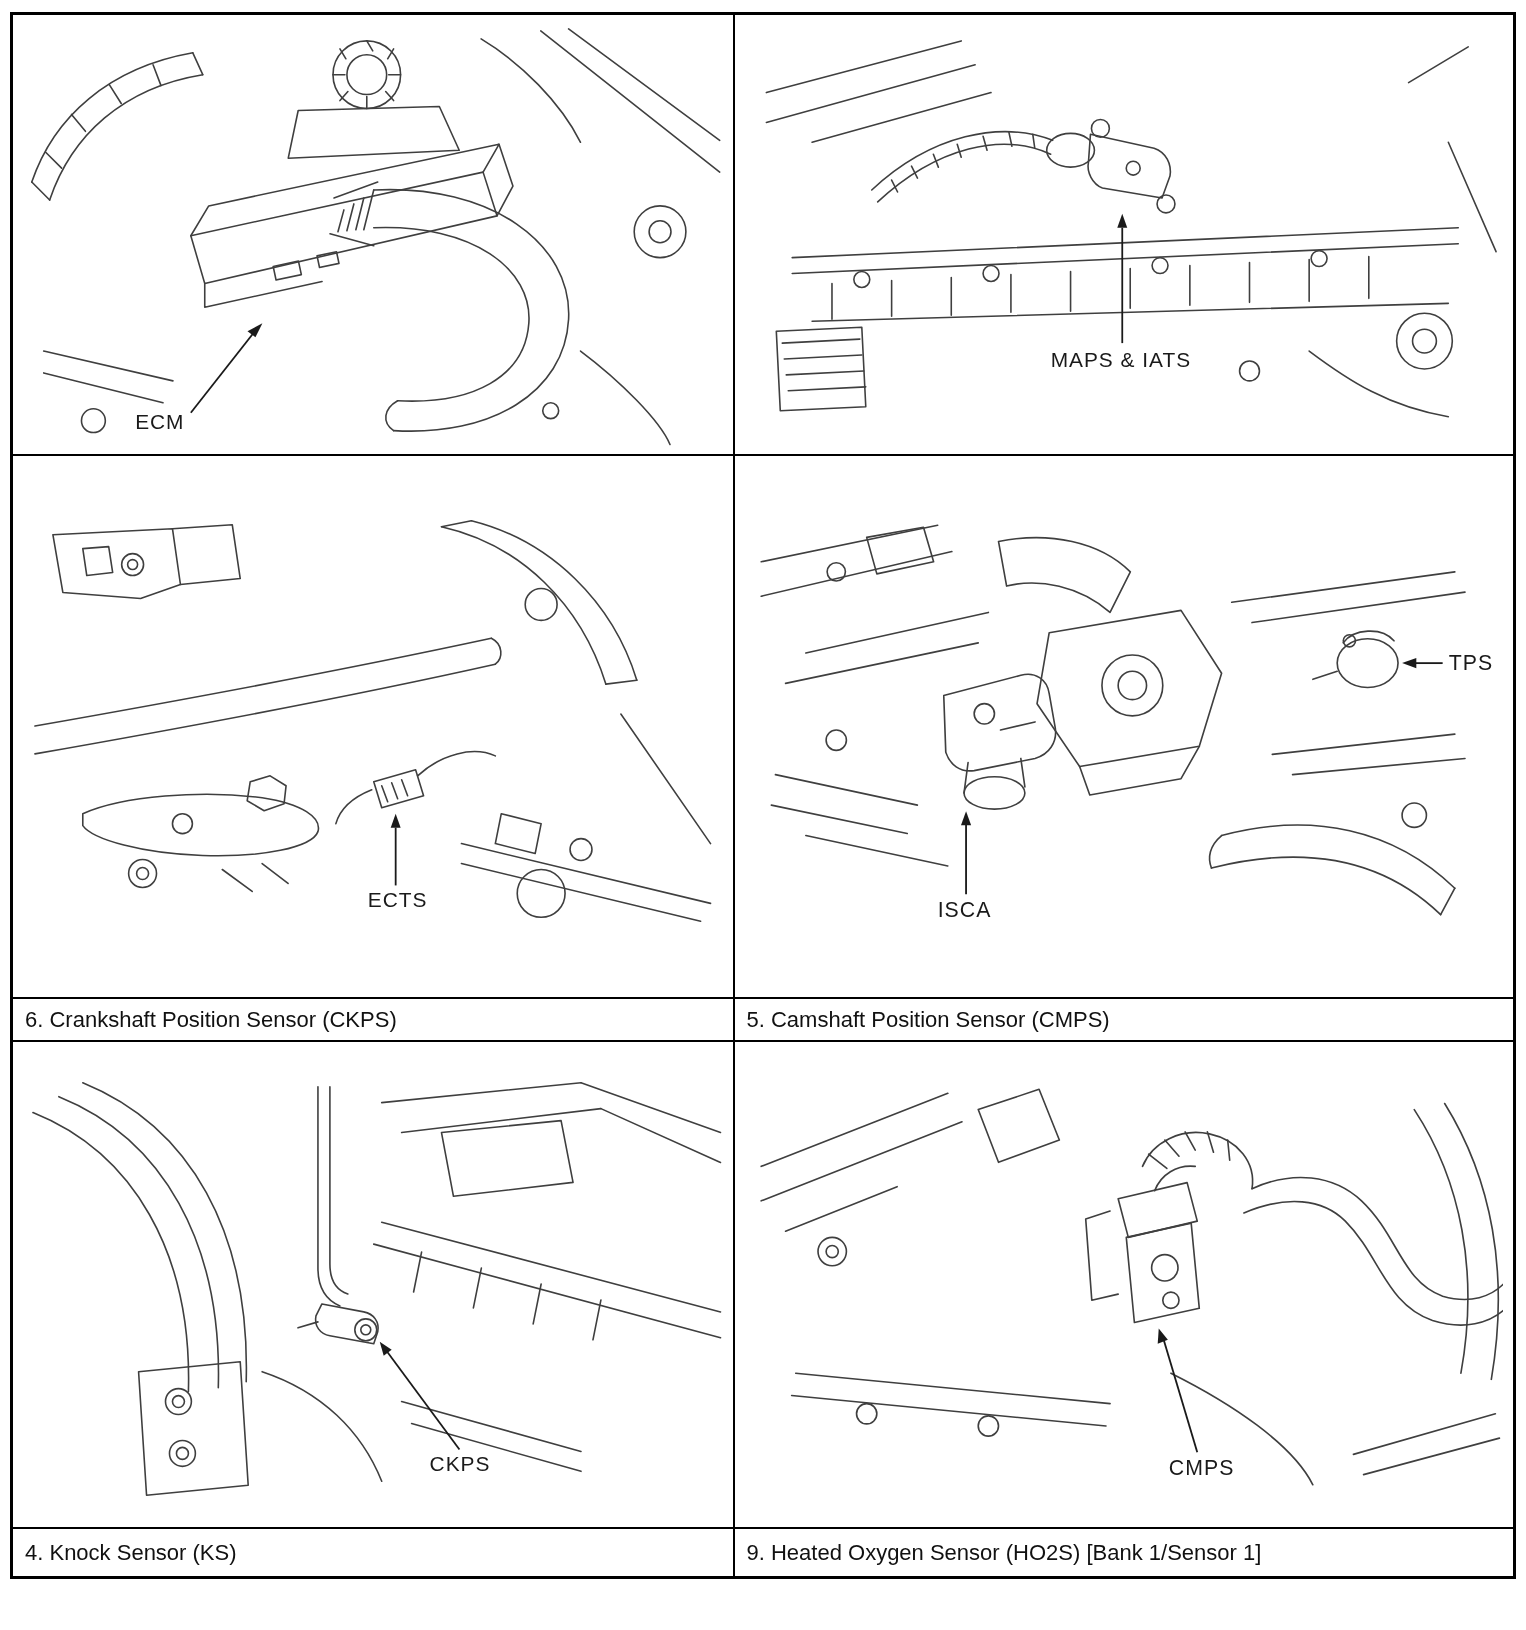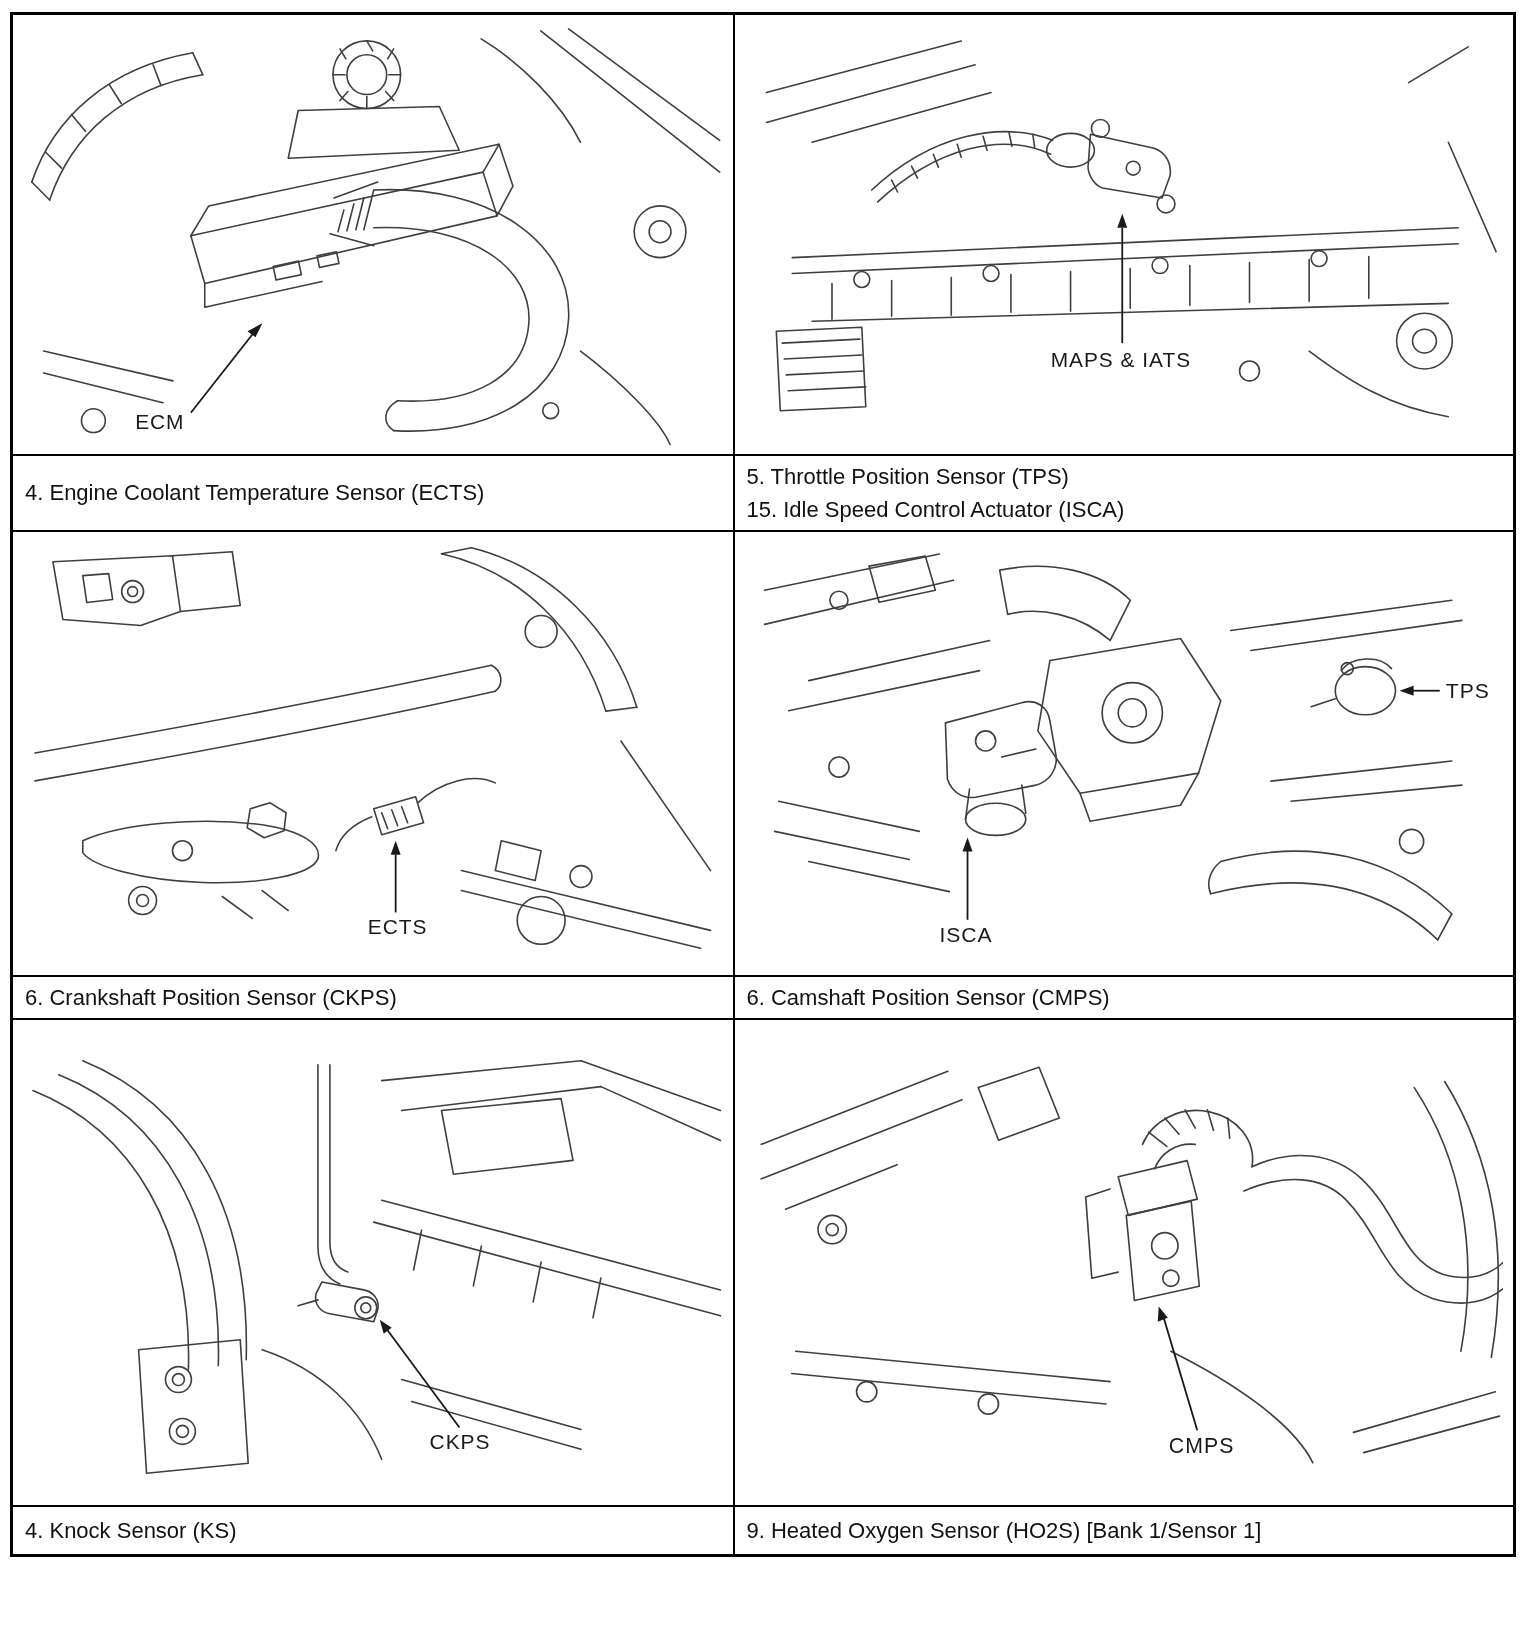--- a/index.html
+++ b/index.html
@@ -23,21 +23,21 @@
   .caption-cell { padding: 4px 12px; }
   .caption-line {
     font-size: 22px;
     line-height: 33px;
     color: #111;
     white-space: nowrap;
   }
   tr.h74  > td { height: 74px; }
   tr.h441 > td { height: 441px; }
   tr.h72  > td { height: 72px; }
-  tr.h445 > td { height: 445px; }
+  tr.h445 > td { height: 543px; }
   tr.h44  > td { height: 32px; }
   tr.h487 > td { height: 487px; text-align: center; }
   tr.h50  > td { height: 50px; }
   .img-cell { padding: 8px 10px; vertical-align: top; }
   .img-cell svg { display: block; width: 100%; height: 100%; }
   .art { stroke: #3f3f3f; stroke-width: 1.6; fill: none; stroke-linecap: round; stroke-linejoin: round; }
   .leader { stroke: #1a1a1a; stroke-width: 1.8; fill: none; }
   .ahead { fill: #1a1a1a; stroke: none; }
   text.dlabel {
     font-size: 21px;
@@ -121,29 +121,20 @@
             <path d="M560,330 C600,360 640,386 700,396"></path>
             <circle cx="500" cy="350" r="10"></circle>
           </g>
           <polygon class="ahead" points="372,192 367,206 377,206"></polygon>
           <path class="leader" d="M372,206 L372,322"></path>
           <text class="dlabel" x="300" y="346">MAPS &amp; IATS</text>
         </svg>
       </td>
     </tr>
 
-    <tr class="h72">
-      <td class="caption-cell">
-        <div class="caption-line">4. Engine Coolant Temperature Sensor (ECTS)</div>
-      </td>
-      <td class="caption-cell">
-        <div class="caption-line">5. Throttle Position Sensor (TPS)</div>
-        <div class="caption-line">15. Idle Speed Control Actuator (ISCA)</div>
-      </td>
-    </tr>
 
     <tr class="h445">
       <td class="img-cell">
         <svg viewBox="0 0 702 425" preserveAspectRatio="xMidYMid meet">
           <g class="art">
             <path d="M30,20 L150,14 L158,70 L118,84 L40,78 Z"></path>
             <path d="M60,34 l26,-2 l4,26 l-26,3 Z"></path>
             <circle cx="110" cy="50" r="11"></circle>
                 <circle cx="110" cy="50" r="5"></circle>
             <path d="M150,14 L210,10 L218,64 L158,70"></path>
@@ -213,21 +204,21 @@
           <text class="dlabel" x="190" y="400">ISCA</text>
         </svg>
       </td>
     </tr>
 
     <tr class="h44">
       <td class="caption-cell">
         <div class="caption-line">6. Crankshaft Position Sensor (CKPS)</div>
       </td>
       <td class="caption-cell">
-        <div class="caption-line">6. Camshaft Position Sensor (CMPS)</div>
+        <div class="caption-line">5. Camshaft Position Sensor (CMPS)</div>
       </td>
     </tr>
 
     <tr class="h487">
       <td class="img-cell">
         <svg viewBox="0 0 702 425" preserveAspectRatio="xMidYMid meet">
           <g class="art">
             <path d="M10,40 C110,80 170,180 166,320"></path>
             <path d="M36,24 C140,66 200,170 196,316"></path>
             <path d="M60,10 C168,54 228,160 224,310"></path>

